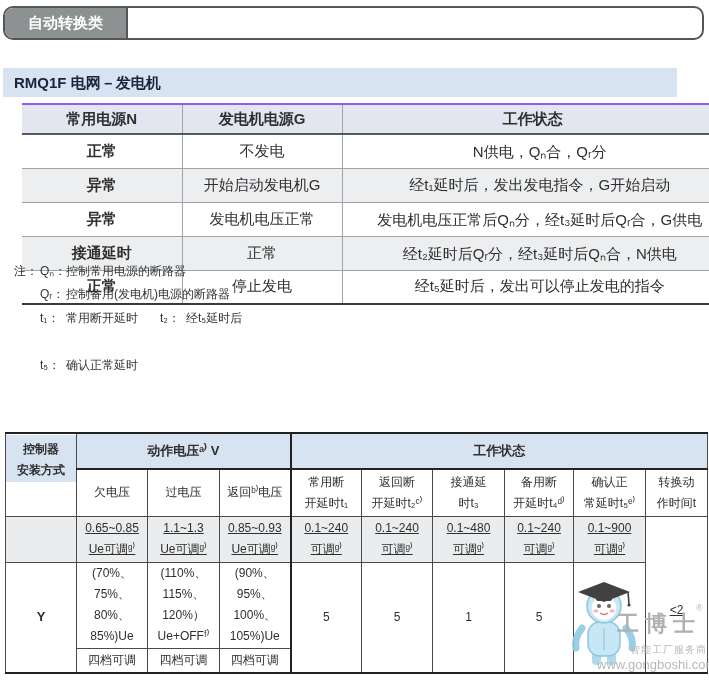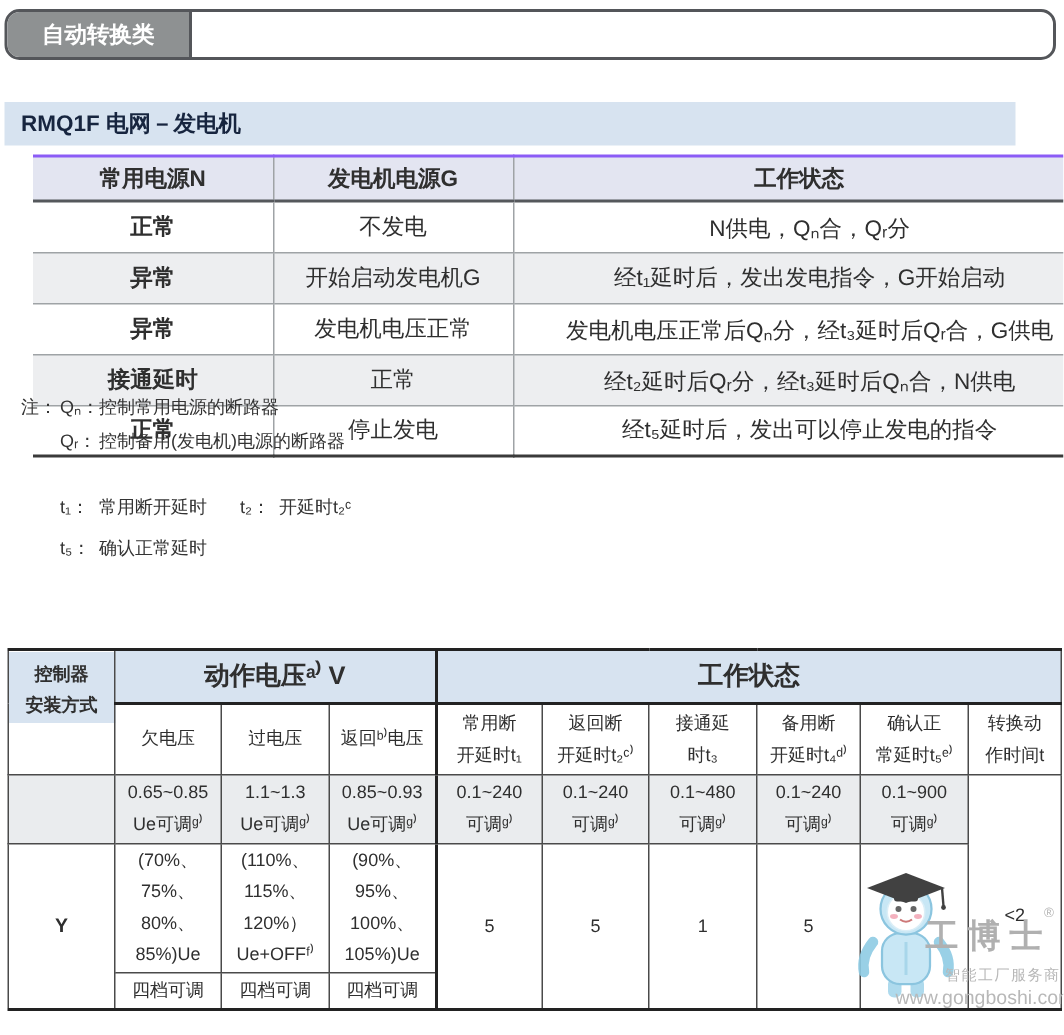--- a/index.html
+++ b/index.html
@@ -31,31 +31,31 @@
   .t1 tbody td { height:34px; border-bottom:1px solid #9fa3a6; }
   .t1 tbody tr:last-child td { border-bottom:none; }
   .t1 tbody tr.alt td { background:#edeef0; }
   .t1 td.b { font-weight:bold; }
   .t1 td.l { text-align:center; padding-left:14px; }
 
   
   .note-line { position:absolute; font-size:12px; color:#333; white-space:nowrap; }
   .nt { display:inline-block; width:26px; }
   .ntm { display:inline-block; width:26px; }
-  .ntx { display:inline-block; width:94px;margin-top:20px; }
+  .ntx { display:inline-block; width:94px; }
 
   
   .t2 { position:absolute; top:432px; left:5px; width:702px; font-size:12px;
         border-top:2px solid #222; border-bottom:2px solid #222; }
   .t2 td { border:1px solid #4a4a4a; text-align:center; vertical-align:middle; white-space:pre-line; line-height:1.75; }
-  .t2 .grp { background:#d7e3f0; font-weight:bold; font-size:17px; border-bottom:2px solid #222; }
+  .t2 .grp { background:#d7e3f0; font-weight:bold; font-size:13px; border-bottom:2px solid #222; }
   .t2 .c1h { background:linear-gradient(#d7e3f0 0 48px, #ffffff 48px); font-weight:bold; vertical-align:top; padding-top:5px; }
   .t2 tr.h1 { height:36px; }
   .t2 tr.h2 { height:47px; }
-  .t2 tr.ra { height:46px; }
+  .t2 tr.ra { height:46px;text-decoration:underline; }
   .t2 tr.tall { height:86px; }
   .t2 tr.adj { height:25px; }
   .t2 tr.ra td.g { background:#eaecee; }
   .t2 td.gb { border-left:2px solid #222; }
   .t2 td.mount { font-weight:bold; font-size:13px; }
   .t2 td.ttime { background:#fff; }
   .t2 td.ttime div { margin-top:32px; }
 
   
   .wm { position:absolute; left:568px; top:576px; width:141px; height:110px; pointer-events:none; }
@@ -119,21 +119,21 @@
     </tbody>
   </table>
 
   <div class="note-line" style="left:14px; top:262px;">
     <span class="nt">注：</span><span class="ntm">Qₙ：</span><span>控制常用电源的断路器</span>
   </div>
   <div class="note-line" style="left:40px; top:286px;">
     <span class="ntm">Qᵣ：</span><span>控制备用(发电机)电源的断路器</span>
   </div>
   <div class="note-line" style="left:40px; top:310px;">
-    <span class="ntm">t₁：</span><span class="ntx">常用断开延时</span><span class="ntm">t₂：</span><span>开延时t₂ᶜ</span>
+    <span class="ntm">t₁：</span><span class="ntx">常用断开延时</span><span class="ntm">t₂：</span><span>经t₅延时后</span>
   </div>
   <div class="note-line" style="left:40px; top:357px;">
     <span class="ntm">t₅：</span><span>确认正常延时</span>
   </div>
 
 
   <table class="t2">
     <colgroup>
       <col style="width:71px">
         <col style="width:71px">

